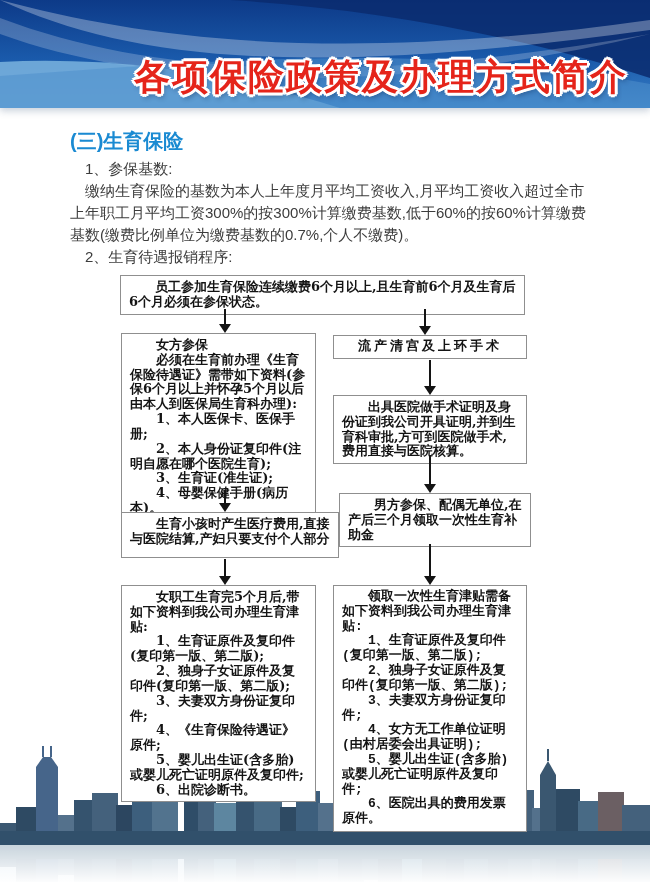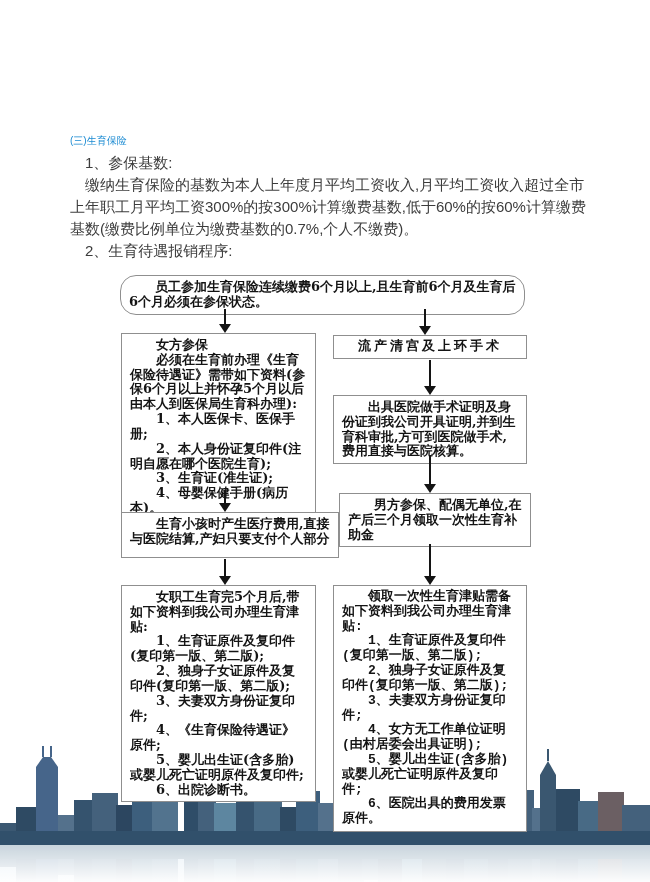--- a/index.html
+++ b/index.html
@@ -14,30 +14,30 @@
   .banner-title { position:absolute; right:22px; bottom:6px; z-index:4;
     font-size:36px; font-weight:900; letter-spacing:2px; color:#e5241a; white-space:nowrap;
     text-shadow:
       -2px -2px 0 #fff, 2px -2px 0 #fff, -2px 2px 0 #fff, 2px 2px 0 #fff,
       -3px 0 0 #fff, 3px 0 0 #fff, 0 -3px 0 #fff, 0 3px 0 #fff,
       2px 4px 5px rgba(10,30,70,0.45); }
 
   
   .content { position:absolute; left:70px; top:130px; width:520px; z-index:2;
              color:#3c3c3c; font-size:15px; line-height:22px; }
-  .section-heading { color:#1a8ad2; font-size:10px; font-weight:normal; margin-bottom:0; }
+  .section-heading { color:#1a8ad2; font-size:20px; font-weight:bold; margin-bottom:6px; }
   .content p.indent { text-indent:1em; }
 
   
   .fbox { position:absolute; z-index:2; background:#ffffff; border:1px solid #8f8f8f;
           color:#141414; font-family:"DejaVu Serif", serif; font-weight:bold;
           font-size:13px; line-height:1.14; padding:4px 8px; }
   .fbox p { text-indent:2em; margin:0; }
   .fbox.center { text-align:center; letter-spacing:3px; padding:3px 4px; }
-  .b-top { left:120px; top:275px; width:405px; min-height:32px;border-radius:16px; }
+  .b-top { left:120px; top:275px; width:405px; min-height:32px; }
   .b-l1  { left:121px; top:333px; width:195px; min-height:155px; }
   .b-l2  { left:121px; top:512px; width:218px; min-height:46px; }
   .b-l3  { left:121px; top:585px; width:195px; min-height:184px; }
   .b-r1  { left:333px; top:335px; width:194px; min-height:24px; }
   .b-r2  { left:333px; top:395px; width:194px; min-height:58px; }
   .b-r3  { left:339px; top:493px; width:192px; min-height:49px; }
   .b-r4  { left:333px; top:585px; width:194px; min-height:184px;font-family:Liberation Mono, monospace; }
 
   .arrow { position:absolute; width:2px; background:#141414; z-index:2; }
   .arrow::after { content:''; position:absolute; left:-5px; bottom:-9px;
@@ -53,20 +53,38 @@
 
   
   .skyline { position:absolute; left:0; top:745px; width:650px; height:137px; z-index:1; }
   .skyline svg { display:block; width:650px; height:137px; }
 </style>
 </head>
 <body>
 
 <div class="page">
 
+  <div class="header">
+    <svg viewBox="0 0 650 108" preserveAspectRatio="none">
+      <defs>
+        <linearGradient id="hg" x1="0" y1="0" x2="0" y2="1">
+          <stop offset="0" stop-color="#0d3a88"></stop>
+          <stop offset="0.55" stop-color="#1a5aab"></stop>
+          <stop offset="1" stop-color="#3a82c8"></stop>
+        </linearGradient>
+      </defs>
+      <rect x="0" y="0" width="650" height="108" fill="url(#hg)"></rect>
+      <path d="M230,0 L650,0 L650,78 C500,30 360,8 230,0 Z" fill="#0a2c6e" opacity="0.85"></path>
+      <path d="M0,0 C130,60 300,78 650,30 L650,20 C340,64 150,40 0,0 Z" fill="#ffffff" opacity="0.30"></path>
+      <path d="M0,18 C180,86 400,78 650,34 C420,90 170,96 0,34 Z" fill="#ffffff" opacity="0.22"></path>
+      <path d="M0,62 C120,56 230,74 340,108 L0,108 Z" fill="#7ab3de" opacity="0.85"></path>
+      <path d="M0,76 C200,62 420,40 650,84 L650,108 L0,108 Z" fill="#4f90cc" opacity="0.55"></path>
+    </svg>
+    <div class="banner-title">各项保险政策及办理方式简介</div>
+  </div>
 
   <div class="content">
     <div class="section-heading">(三)生育保险</div>
     <p class="indent">1、参保基数:</p>
     <p class="indent">缴纳生育保险的基数为本人上年度月平均工资收入,月平均工资收入超过全市上年职工月平均工资300%的按300%计算缴费基数,低于60%的按60%计算缴费基数(缴费比例单位为缴费基数的0.7%,个人不缴费)。</p>
     <p class="indent">2、生育待遇报销程序:</p>
   </div>
 
   <div class="fbox b-top">
       <p>员工参加生育保险连续缴费6个月以上,且生育前6个月及生育后6个月必须在参保状态。</p>

